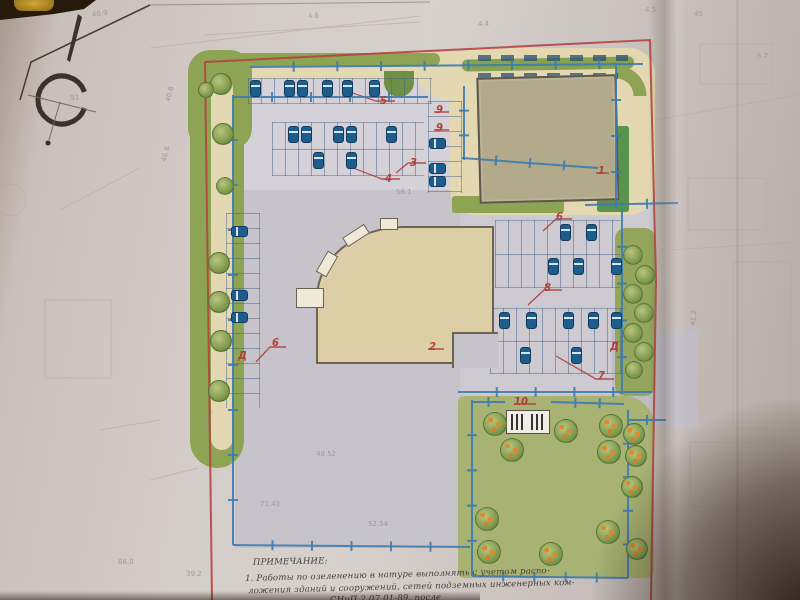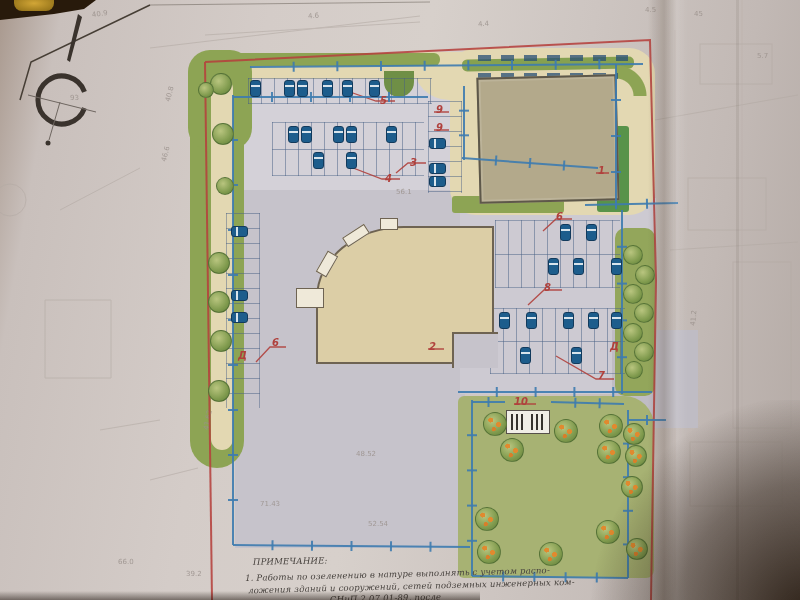--- a/index.html
+++ b/index.html
@@ -313,21 +313,21 @@
         <span class="lab" style="position: absolute; left: 598px; top: 370px;">7</span>
         <span class="lab" style="position: absolute; left: 514px; top: 396px;">10</span>
         <span class="fm" style="position: absolute; left: 92px; top: 10px; transform: rotate(-8deg);">40.9</span>
         <span class="fm" style="position: absolute; left: 308px; top: 12px; transform: rotate(-5deg);">4.6</span>
         <span class="fm" style="position: absolute; left: 478px; top: 20px; transform: rotate(-4deg);">4.4</span>
         <span class="fm" style="position: absolute; left: 694px; top: 10px; transform: rotate(0deg);">45</span>
         <span class="fm" style="position: absolute; left: 757px; top: 52px; transform: rotate(0deg);">5.7</span>
         <span class="fm" style="position: absolute; left: 162px; top: 90px; transform: rotate(-75deg);">40.8</span>
         <span class="fm" style="position: absolute; left: 158px; top: 150px; transform: rotate(-75deg);">46.6</span>
         <span class="fm" style="position: absolute; left: 396px; top: 188px; transform: rotate(0deg);">56.1</span>
-        <span class="fm" style="position: absolute; left: 316px; top: 450px; transform: rotate(0deg); margin-left: 40px;">48.52</span>
+        <span class="fm" style="position: absolute; left: 316px; top: 450px; transform: rotate(0deg);">48.52</span>
         <span class="fm" style="position: absolute; left: 260px; top: 500px; transform: rotate(0deg);">71.43</span>
         <span class="fm" style="position: absolute; left: 198px; top: 416px; transform: rotate(-80deg);">41.62</span>
         <span class="fm" style="position: absolute; left: 368px; top: 520px; transform: rotate(0deg);">52.54</span>
         <span class="fm" style="position: absolute; left: 686px; top: 314px; transform: rotate(-85deg);">41.2</span>
         <span class="fm" style="position: absolute; left: 118px; top: 558px; transform: rotate(0deg);">66.0</span>
         <span class="fm" style="position: absolute; left: 186px; top: 570px; transform: rotate(0deg); text-align: center;">39.2</span>
         <span class="fm" style="position: absolute; left: 645px; top: 6px; transform: rotate(0deg);">4.5</span>
         <span class="fm" style="position: absolute; left: 70px; top: 94px; transform: rotate(0deg);">93</span>
         <span class="nt" style="position: absolute; left: 253px; top: 556px; transform: rotate(-1deg);">ПРИМЕЧАНИЕ:</span>
         <span class="nt" style="position: absolute; left: 245px; top: 569px; transform: rotate(-1.5deg);">1. Работы по озеленению в натуре выполнять с учетом распо-</span>

